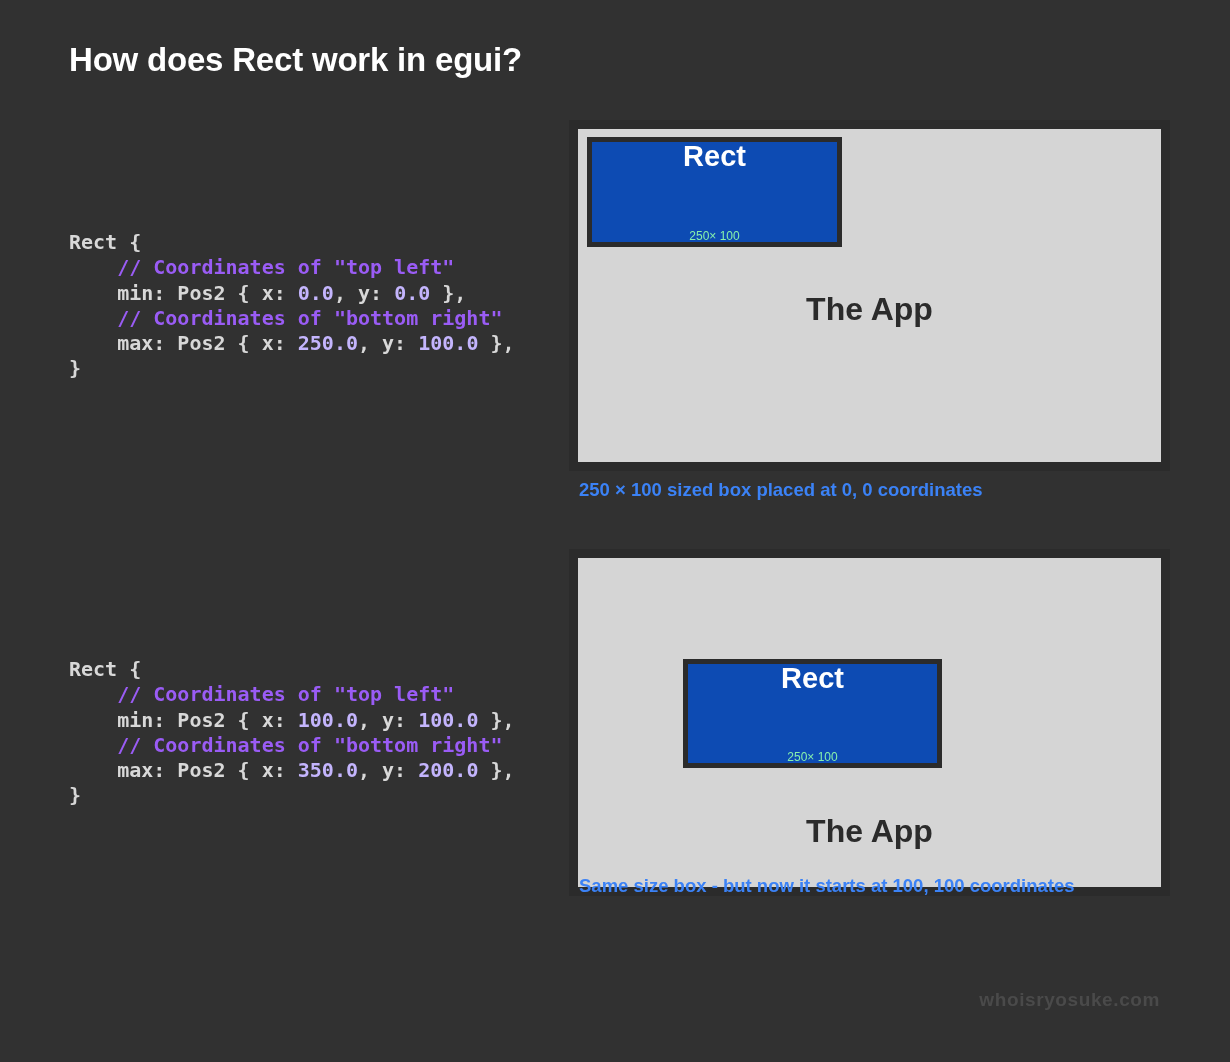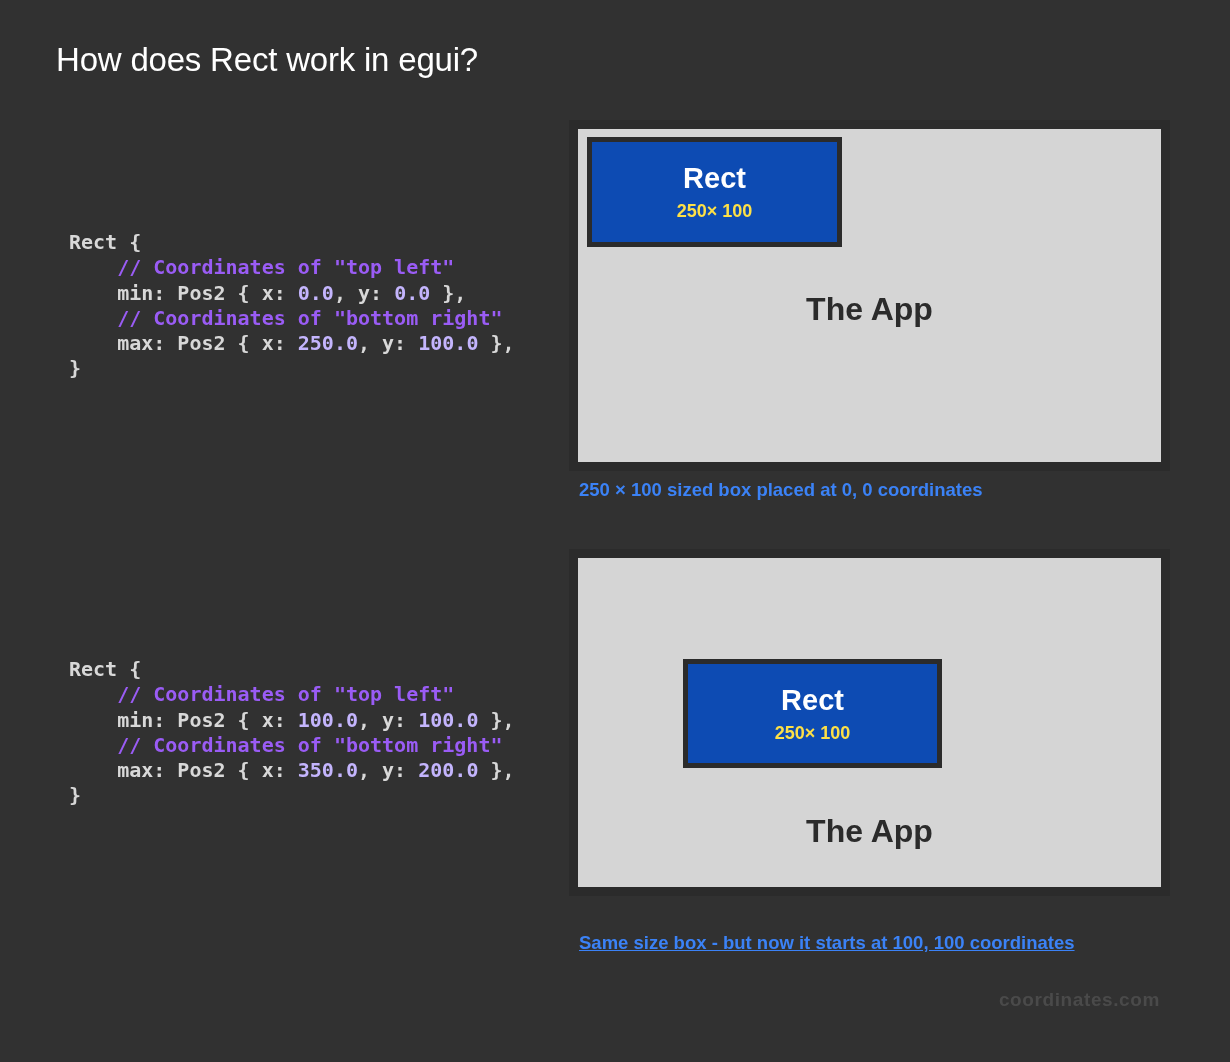--- a/index.html
+++ b/index.html
@@ -11,24 +11,24 @@
     height: 1062px;
     background: #313131;
     font-family: "Liberation Sans", sans-serif;
     overflow: hidden;
     position: relative;
   }
 
   
   .page-title {
     position: absolute;
-    left: 56px;
+    left: 69px;
     top: 41px;
     font-size: 33px;
-    font-weight: normal;
+    font-weight: bold;
     color: #ffffff;
     letter-spacing: -0.2px;
     white-space: nowrap;
   }
 
   
   .code-block {
     position: absolute;
     font-family: "DejaVu Sans Mono", "Liberation Mono", monospace;
     font-size: 20px;
@@ -72,21 +72,21 @@
 
   
   .rect-box {
     position: absolute;
     background: #0d4bb3;
     border: 5px solid #2b2b2b;
     box-sizing: border-box;
     display: flex;
     flex-direction: column;
     align-items: center;
-    justify-content: center;
+    justify-content: space-between;
   }
   
   .rect-box-1 {
     left: 9px;
     top: 8px;
     width: 255px;
     height: 110px;
   }
   
   .rect-box-2 {
@@ -98,37 +98,37 @@
 
   .rect-title {
     font-size: 29px;
     font-weight: bold;
     color: #ffffff;
     line-height: 1;
     margin-bottom: 9px;
     white-space: nowrap;
   }
   .rect-dims {
-    font-size: 18px;
-    font-weight: bold;
-    color: #fde047;
+    font-size: 12px;
+    font-weight: normal;
+    color: #86efac;
     line-height: 1;
     white-space: nowrap;
   }
 
   
   .caption {
     position: absolute;
     font-size: 18.5px;
     font-weight: bold;
     color: #3b82f6;
     white-space: nowrap;
   }
   .caption-1 { left: 579px; top: 479px; }
-  .caption-2 { left: 579px; top: 932px; text-decoration: underline; }
+  .caption-2 { left: 579px; top: 875px; }
 
   
   .watermark {
     position: absolute;
     right: 70px;
     top: 989px;
     font-size: 19px;
     font-weight: bold;
     color: #4a4a4a;
     letter-spacing: 0.6px;
@@ -159,13 +159,13 @@
   <div class="app-panel app-panel-2">
     <div class="app-label app-label-2">The App</div>
     <div class="rect-box rect-box-2">
       <div class="rect-title">Rect</div>
       <div class="rect-dims">250× 100</div>
     </div>
   </div>
 </div>
 <div class="caption caption-2">Same size box - but now it starts at 100, 100 coordinates</div>
 
-<div class="watermark">coordinates.com</div>
+<div class="watermark">whoisryosuke.com</div>
 
 </body></html>

